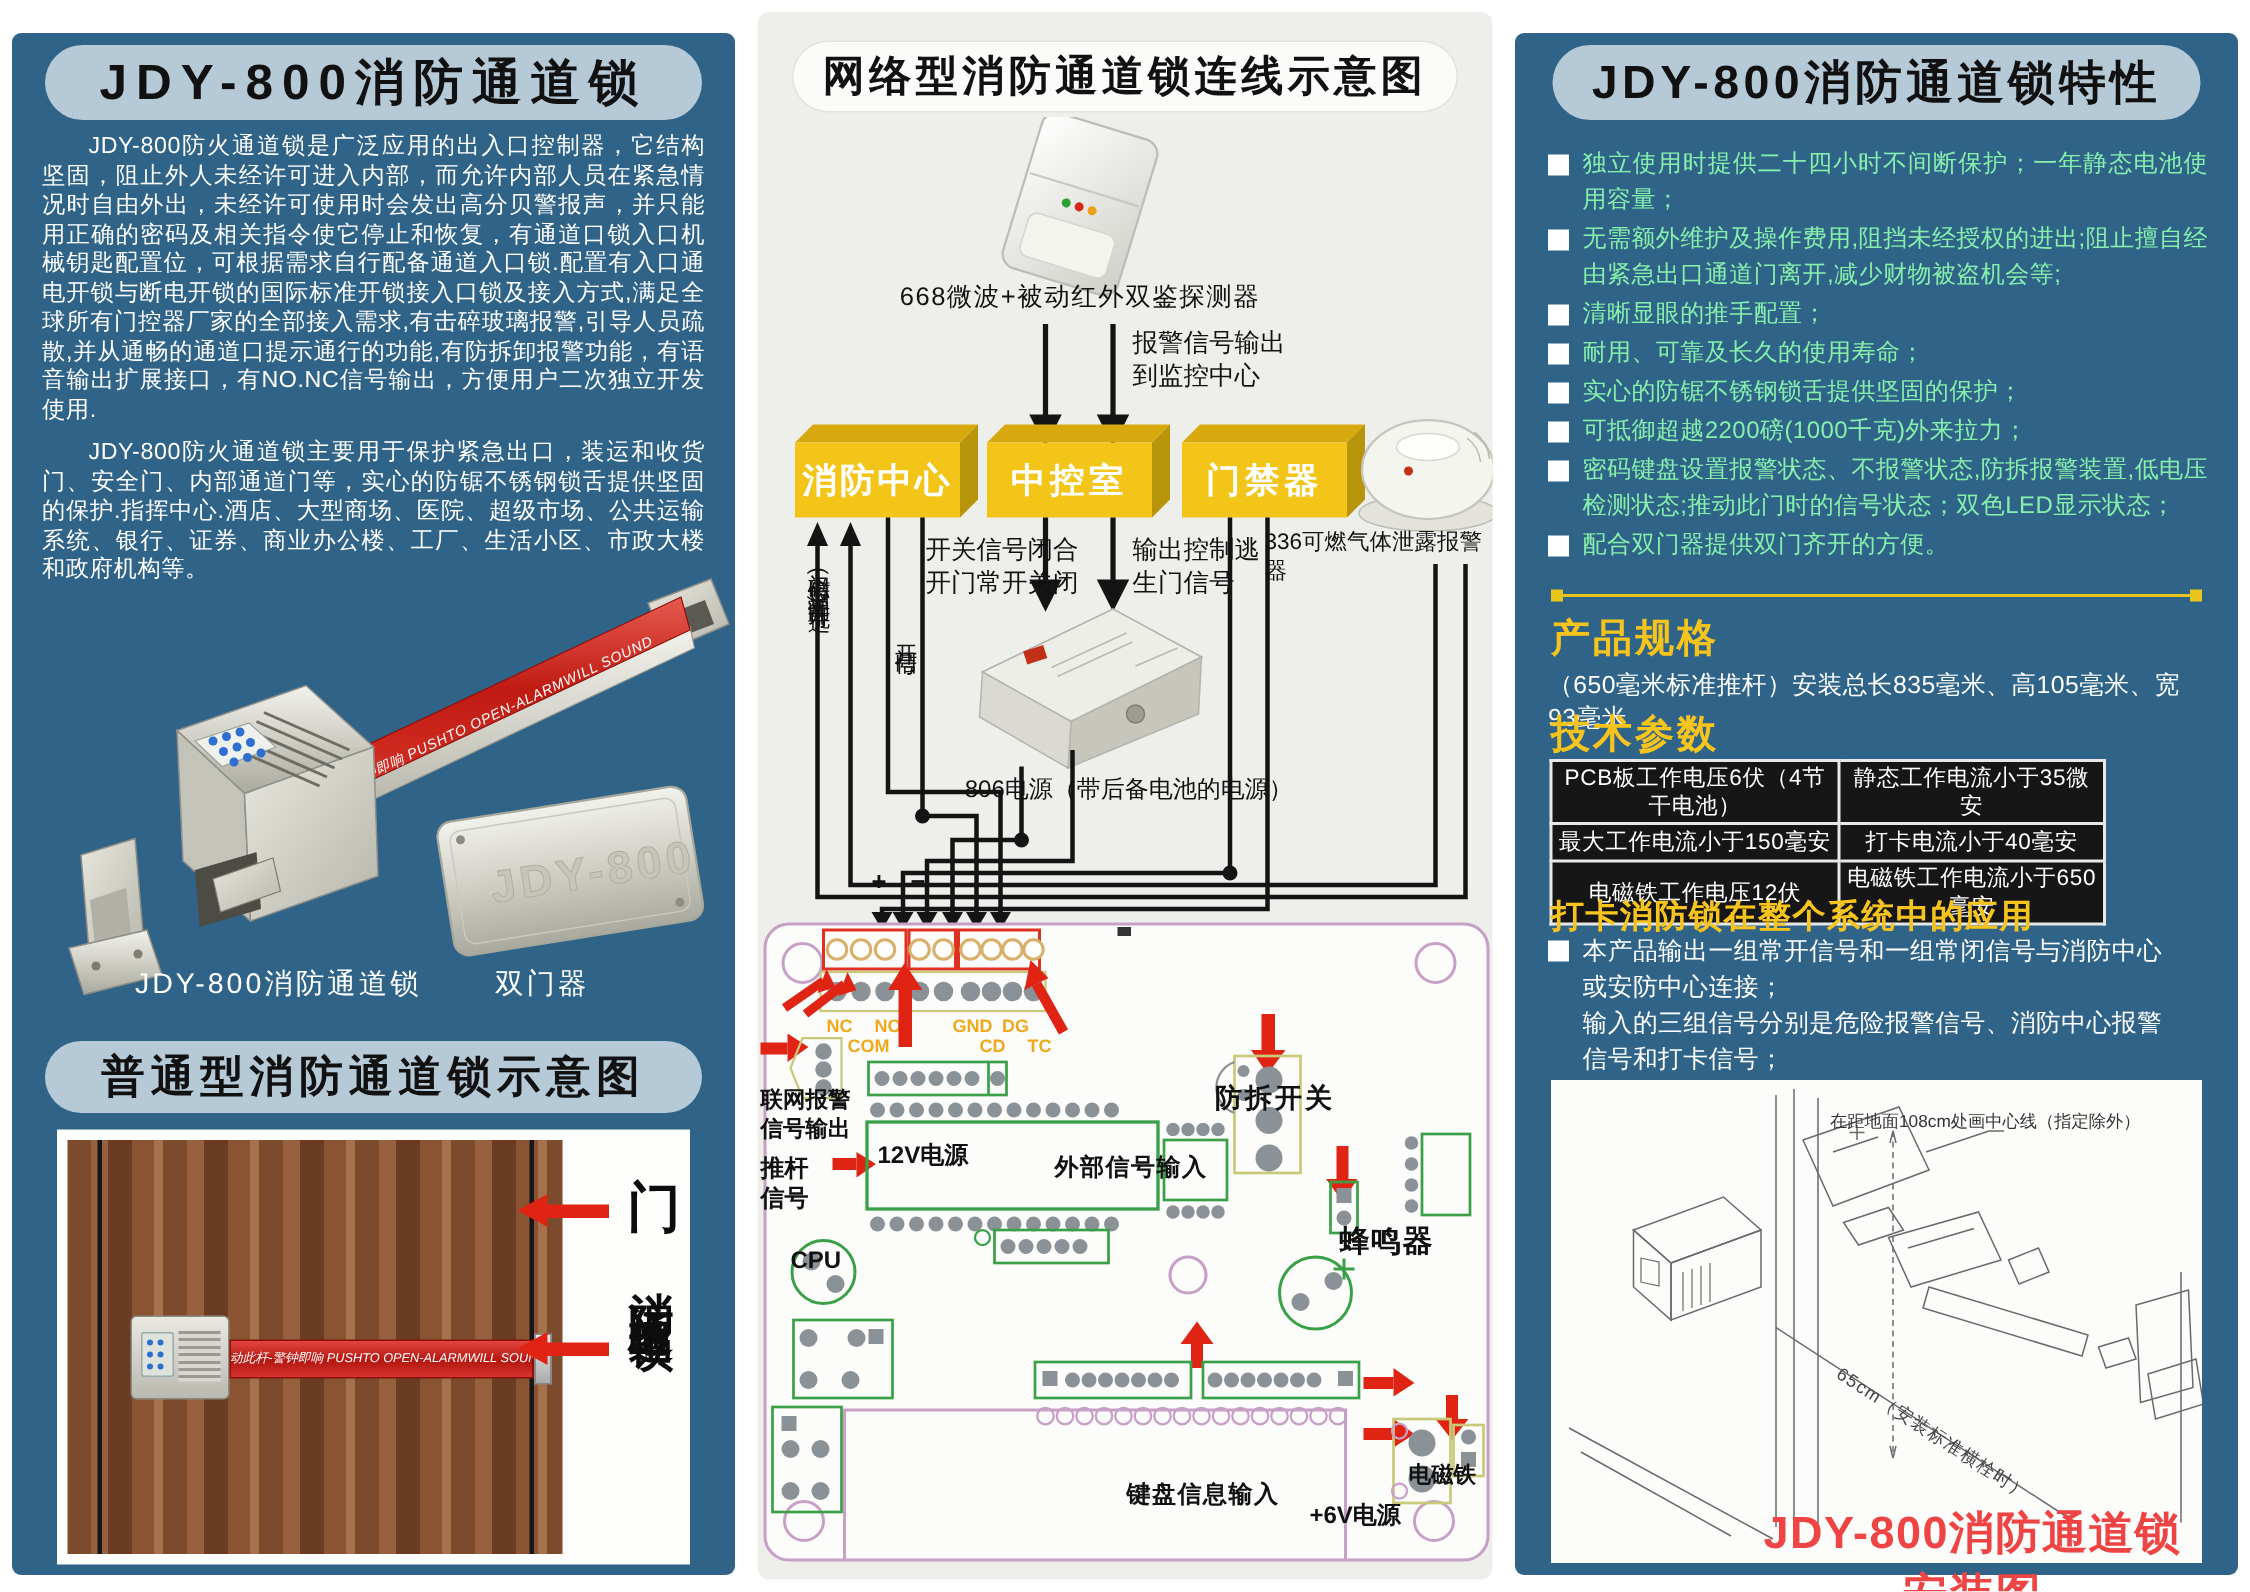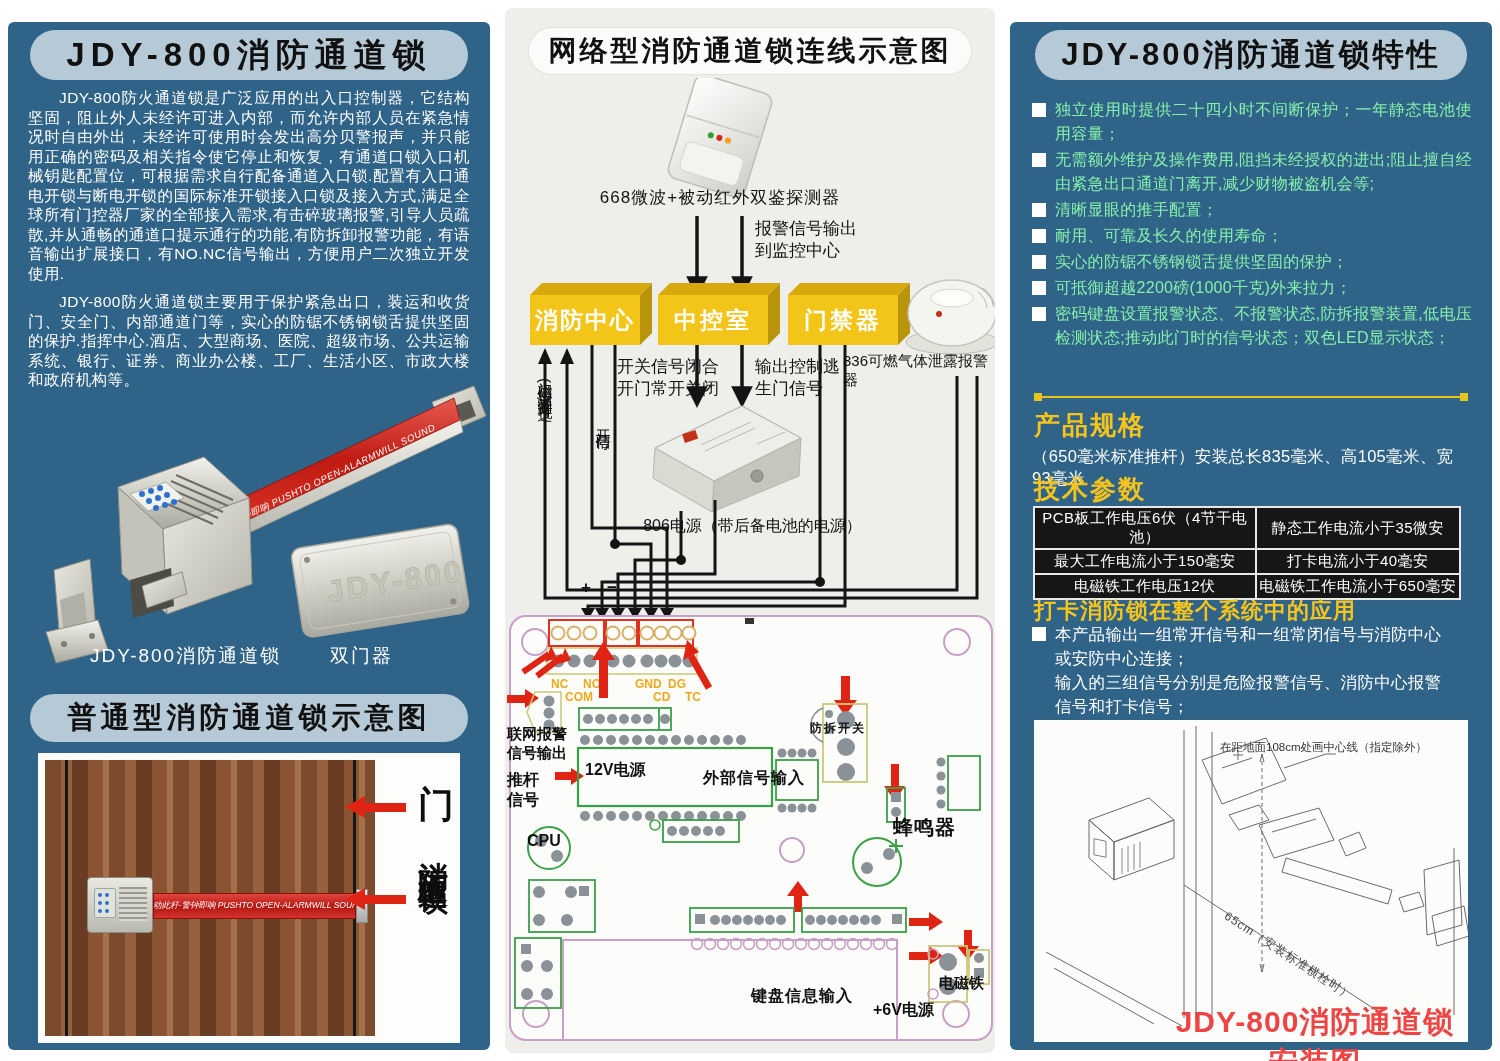--- a/index.html
+++ b/index.html
@@ -61,21 +61,21 @@
   
   .features { position:absolute; left:22px; top:76px; width:440px; }
   .feat { display:flex; margin-bottom:2px; }
   .feat .sq { flex:0 0 14px; width:14px; height:14px; background:#fff; margin:5px 9px 0 0; }
   .feat p { color:#86efac; font-size:16px; line-height:24px; text-align:justify; letter-spacing:0.3px; }
   .divider { position:absolute; left:24px; top:374px; width:434px; height:2px; background:#e8c51d; }
   .divider::before,.divider::after { content:""; position:absolute; top:-3px; width:8px; height:8px; background:#e8c51d; }
   .divider::before { left:0; } .divider::after { right:0; }
   .y-head { position:absolute; left:24px; color:#f6c41c; font-weight:900; }
   .w-line { position:absolute; left:22px; width:440px; color:#fff; font-size:16.5px; letter-spacing:0.3px; }
-  table.params { position:absolute; left:23px; top:484px; width:428px; border-collapse:collapse; }
+  table.params { position:absolute; left:23px; top:484px; width:371px; border-collapse:collapse; }
   table.params td { background:#161616; border:2px solid #e8e8e8; color:#fff; font-size:15px;
                     text-align:center; height:25px; padding:1px 2px; letter-spacing:0.5px; }
   .app-text { position:absolute; left:22px; top:600px; width:445px; }
   .app-text .row { display:flex; }
   .app-text .sq { flex:0 0 14px; width:14px; height:14px; background:#fff; margin:5px 9px 0 0; }
   .app-text p { color:#fff; font-size:16.5px; line-height:24px; letter-spacing:0.3px; }
   .app-text .cont { margin-left:23px; }
   .install { position:absolute; left:24px; top:698px; width:434px; height:322px; background:#fcfcfa; }
   .inst-note1 { position:absolute; left:186px; top:20px; width:246px; font-size:11.5px; color:#333; }
   .inst-note2 { position:absolute; left:196px; top:188px; width:180px; font-size:12px; color:#444;
@@ -624,21 +624,21 @@
     <div class="m-label m-center" style="left:115px;top:508px;width:265px;font-size:16px;">806电源（带后备电池的电源）</div>
     <div class="pm" style="left:76px;top:570px;">+</div>
     <div class="pm" style="left:102px;top:570px;">−</div>
 
     <div class="m-label" style="left:2px;top:716px;font-size:15px;line-height:19px;font-weight:600;">
       <div>联网报警</div>
       <div>信号输出</div>
     </div>
     <div class="m-label" style="left:80px;top:752px;font-size:16px;font-weight:600;">12V电源</div>
     <div class="m-label" style="left:198px;top:728px;font-size:16px;font-weight:600;letter-spacing:1px;margin-top:32px;">外部信号输入</div>
-    <div class="m-label" style="left:305px;top:712px;font-size:12px;font-weight:600;letter-spacing:2px;">防拆开关</div>
+    <div class="m-label" style="left:305px;top:712px;font-size:18px;font-weight:600;letter-spacing:2px;">防拆开关</div>
     <div class="m-label" style="left:2px;top:762px;font-size:16px;line-height:20px;font-weight:600;">
       <div>推杆</div>
       <div>信号</div>
     </div>
     <div class="m-label" style="left:22px;top:824px;font-size:16px;font-weight:700;">CPU</div>
     <div class="m-label" style="left:388px;top:806px;font-size:20px;font-weight:600;letter-spacing:1px;">蜂鸣器</div>
     <div class="m-label" style="left:246px;top:978px;font-size:16px;font-weight:600;letter-spacing:1px;">键盘信息输入</div>
     <div class="m-label" style="left:368px;top:992px;font-size:16px;font-weight:600;">+6V电源</div>
     <div class="m-label" style="left:434px;top:966px;font-size:15px;font-weight:600;">电磁铁</div>
 
@@ -670,20 +670,24 @@
           <span class="sq"></span>
           <p>实心的防锯不锈钢锁舌提供坚固的保护；</p>
         </div>
       <div class="feat">
           <span class="sq"></span>
           <p>可抵御超越2200磅(1000千克)外来拉力；</p>
         </div>
       <div class="feat">
           <span class="sq"></span>
           <p>密码键盘设置报警状态、不报警状态,防拆报警装置,低电压检测状态;推动此门时的信号状态；双色LED显示状态；</p>
+        </div>
+      <div class="feat">
+          <span class="sq"></span>
+          <p>配合双门器提供双门齐开的方便。</p>
         </div>
     </div>
 
     <div class="divider"></div>
 
     <div class="y-head" style="top:386px;font-size:26px;letter-spacing:2px;">产品规格</div>
     <div class="w-line" style="top:424px;">（650毫米标准推杆）安装总长835毫米、高105毫米、宽93毫米</div>
     <div class="y-head" style="top:450px;font-size:26px;letter-spacing:2px;">技术参数</div>
 
     <table class="params">

